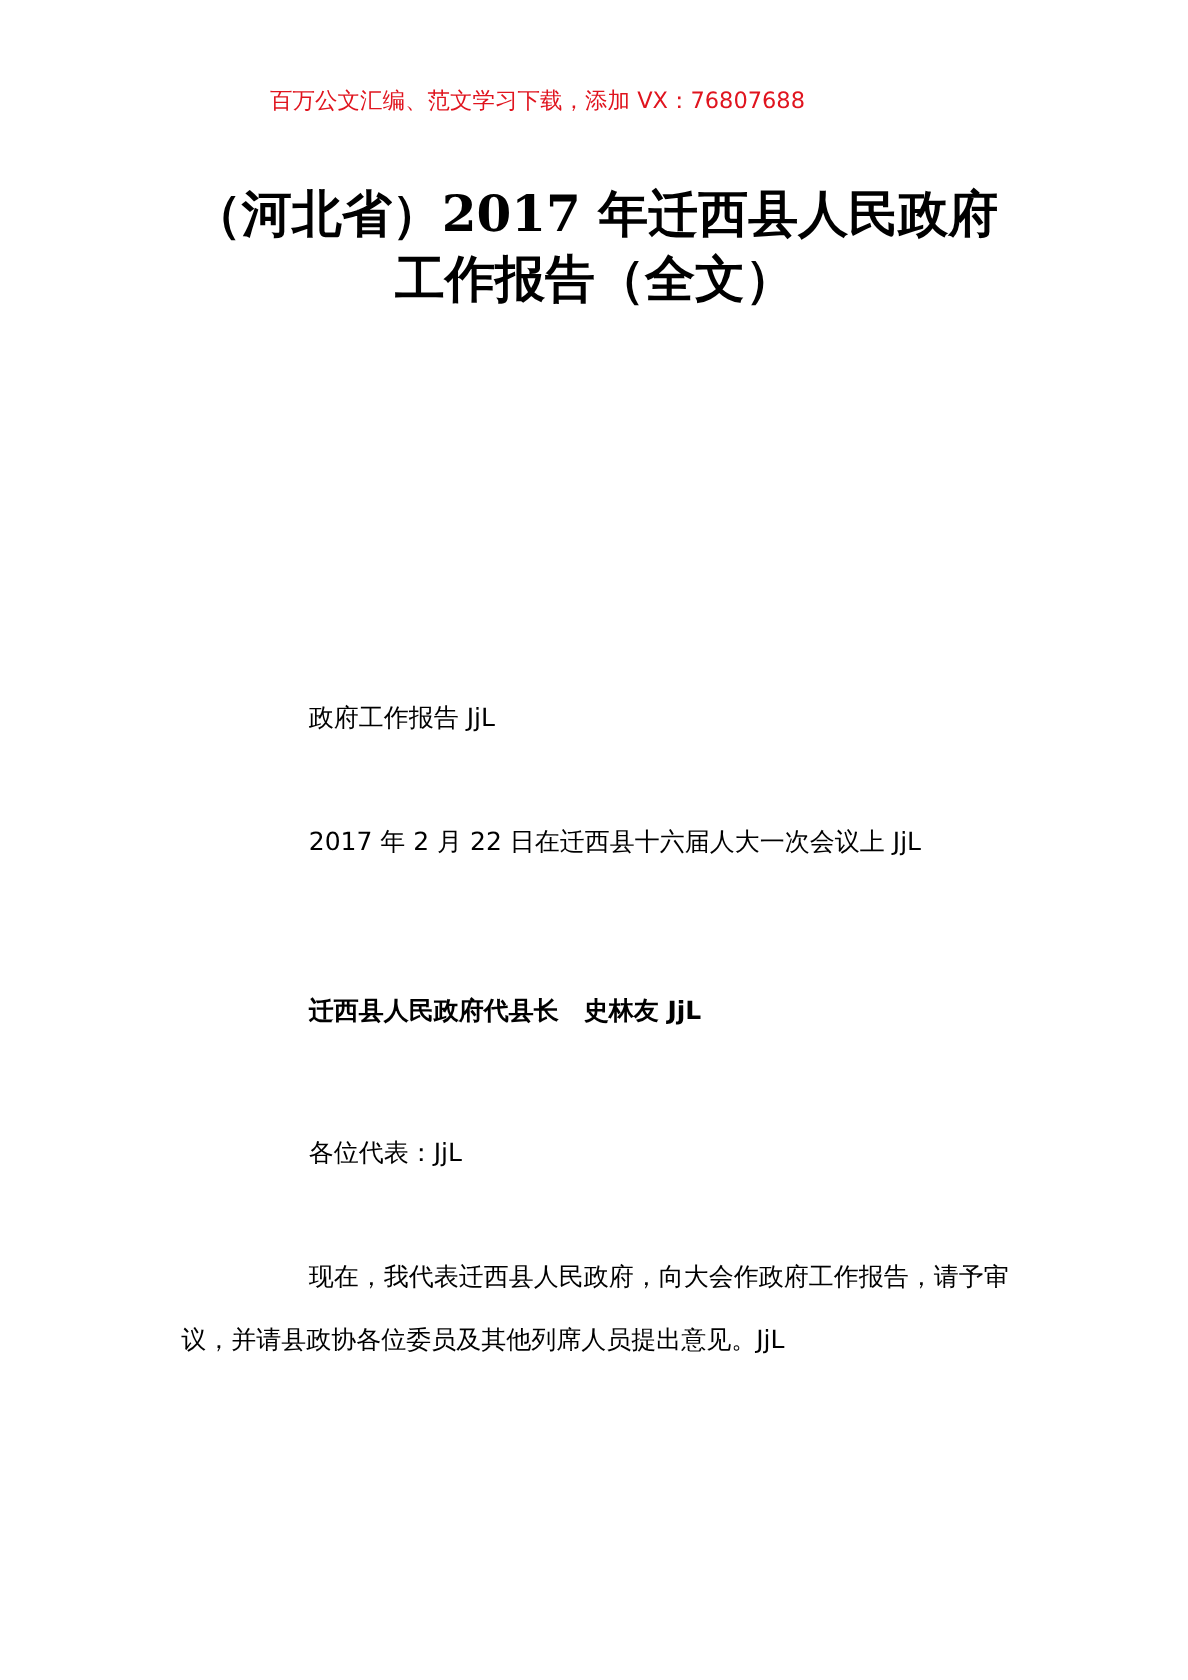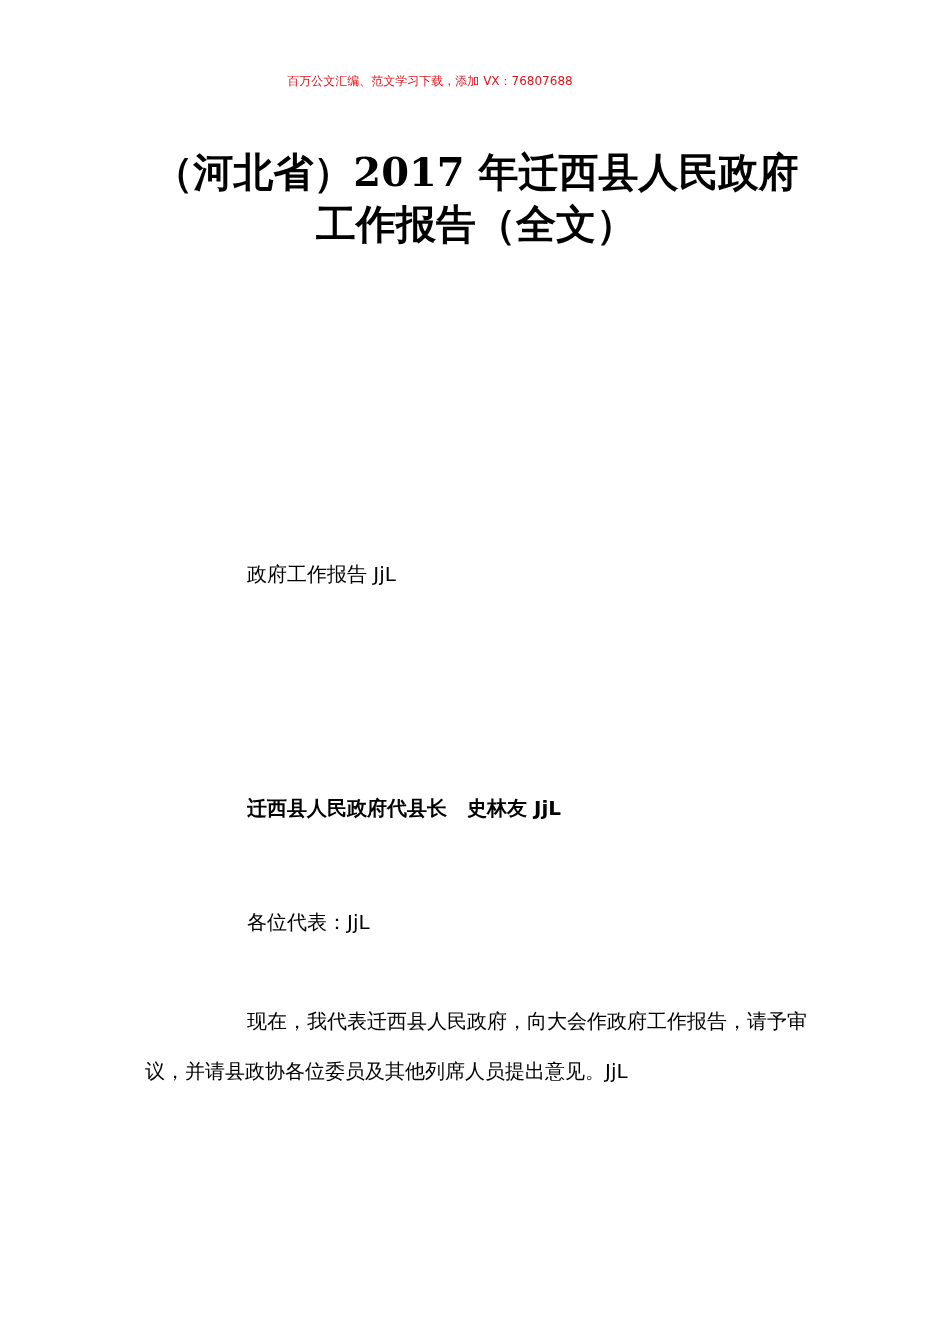--- a/index.html
+++ b/index.html
@@ -22,21 +22,21 @@
       width: 950px;
       height: 1344px;
       background: #ffffff;
     }
     .header-note {
       position: absolute;
       left: 0;
       top: 68px;
       width: 860px;
       text-align: center;
-      font-size: 12px;
+      font-size: 18px;
       line-height: 26px;
       color: #e0141e;
       letter-spacing: 0px;
     }
     .doc-title {
       position: absolute;
       left: 145px;
       top: 146px;
       width: 662px;
       text-align: center;
@@ -70,20 +70,21 @@
 <body>
 
 <div class="page">
 
   <div class="header-note">百万公文汇编、范文学习下载，添加 VX：76807688</div>
 
   <div class="doc-title">（河北省）2017 年迁西县人民政府工作报告（全文）</div>
 
   <div class="body-text p1"><span class="indent"></span><span>政府工作报告 JjL</span></div>
 
+  <div class="body-text p2"><span class="indent"></span><span>2017 年 2 月 22 日在迁西县十六届人大一次会议上 JjL</span></div>
 
   <div class="body-text p3"><span class="indent"></span><span>迁西县人民政府代县长　史林友 JjL</span></div>
 
   <div class="body-text p5"><span class="indent"></span><span>现在，我代表迁西县人民政府，向大会作政府工作报告，请予审议，并请县政协各位委员及其他列席人员提出意见。JjL</span></div>
 
   <div class="body-text p4"><span class="indent"></span><span>各位代表：JjL</span></div>
 
 </div>
 
 </body></html>

